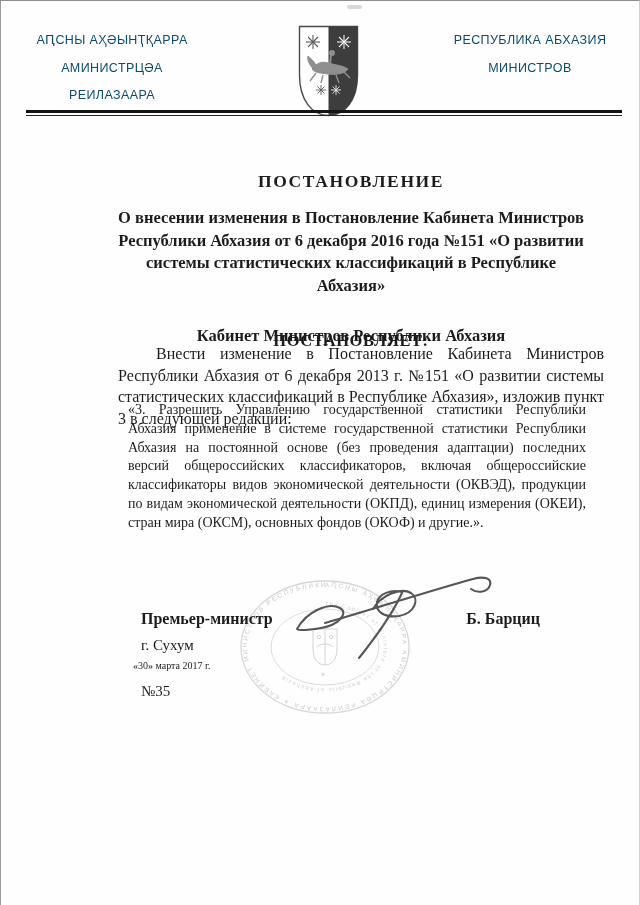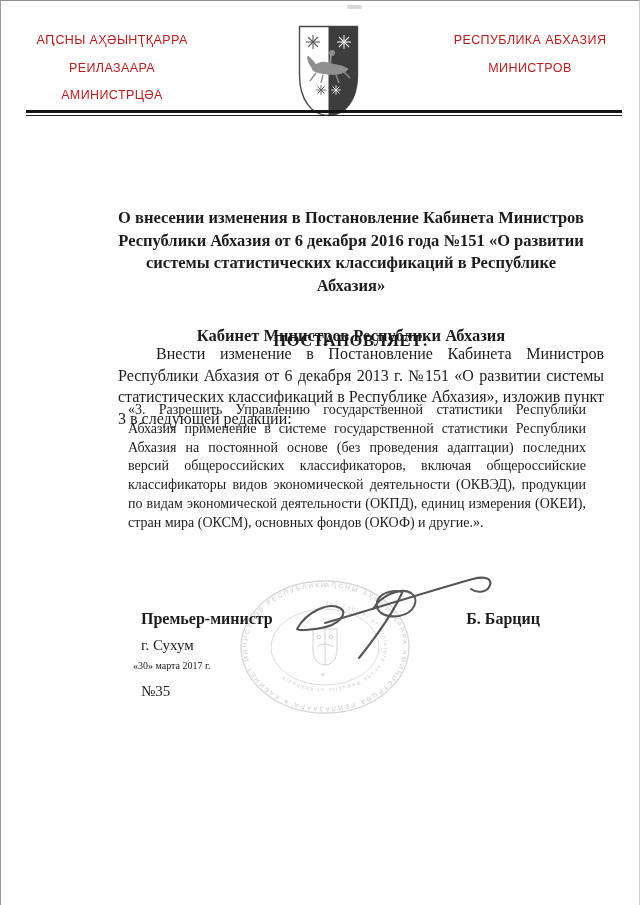--- a/index.html
+++ b/index.html
@@ -9,21 +9,21 @@
     border-top:1px solid #8d8d8d;
     border-left:1px solid #9a9a9a;
     border-right:1px solid #cfcfcf;
     font-family:"Liberation Serif","DejaVu Serif",serif;
     color:#1c1c1c;
     box-sizing:border-box;
   }
   
   .hdr-col{position:absolute;text-align:center;
     font-family:"Liberation Sans","DejaVu Sans",sans-serif;
-    font-size:12.5px;letter-spacing:.4px;color:#b91c1c;line-height:27.5px;}
+    font-size:12.5px;letter-spacing:.4px;color:#0c4a6e;line-height:27.5px;}
   .hdr-left{left:26px;top:26px;width:170px;}
   .hdr-right{left:444px;top:26px;width:170px;}
   .emblem{position:absolute;left:297px;top:24px;width:61px;height:92px;}
   .smudge{position:absolute;left:346px;top:4px;width:15px;height:4px;
     background:#b8b8b8;border-radius:2px;opacity:.55;}
   .rule{position:absolute;left:25px;top:109px;width:596px;height:2px;
     border-top:3px solid #141414;border-bottom:1px solid #232323;}
   
   .title{position:absolute;left:110px;top:170px;width:480px;text-align:center;
     font-weight:bold;font-size:17.5px;letter-spacing:1.6px;}
@@ -49,22 +49,22 @@
 </style>
 </head>
 <body>
 
 <div class="page">
 
   <div class="smudge"></div>
 
   <div class="hdr-col hdr-left">
     <div>АԤСНЫ АҲӘЫНҬҚАРРА</div>
+    <div>АМИНИСТРЦӘА</div>
     <div>РЕИЛАЗААРА</div>
-    <div>АМИНИСТРЦӘА</div>
   </div>
 
   <svg class="emblem" viewBox="0 0 61 92">
     <path d="M1.5,1.5 L59.5,1.5 L59.5,50 C59.5,75 47,90.5 30.5,90.5 C14,90.5 1.5,75 1.5,50 Z" fill="#ffffff" stroke="#4a4a4a" stroke-width="1.4"></path>
     <path d="M30.5,1.5 L59.5,1.5 L59.5,50 C59.5,75 47,90.5 30.5,90.5 Z" fill="#3d3d3d"></path>
 
     <g stroke="#5a5a5a" stroke-width="1.1">
       <line x1="15" y1="10" x2="15" y2="24"></line>
         <line x1="8" y1="17" x2="22" y2="17"></line>
       <line x1="10" y1="12" x2="20" y2="22"></line>
@@ -105,20 +105,21 @@
     </g>
   </svg>
 
   <div class="hdr-col hdr-right">
     <div>РЕСПУБЛИКА АБХАЗИЯ</div>
     <div>МИНИСТРОВ</div>
   </div>
 
   <div class="rule"></div>
 
+  <div class="title">ПОСТАНОВЛЕНИЕ</div>
   <div class="subject">О внесении изменения в Постановление Кабинета Министров Республики Абхазия от 6 декабря 2016 года №151 «О развитии системы статистических классификаций в Республике Абхазия»</div>
   <div class="issuer">Кабинет Министров Республики Абхазия</div>
   <div class="decrees">ПОСТАНОВЛЯЕТ:</div>
 
   <div class="para">Внести изменение в Постановление Кабинета Министров Республики Абхазия от 6 декабря 2013 г. №151 «О развитии системы статистических классификаций в Республике Абхазия», изложив пункт 3 в следующей редакции:</div>
   <div class="quote">«3. Разрешить Управлению государственной статистики Республики Абхазия применение в системе государственной статистики Республики Абхазия на постоянной основе (без проведения адаптации) последних версий общероссийских классификаторов, включая общероссийские классификаторы видов экономической деятельности (ОКВЭД), продукции по видам экономической деятельности (ОКПД), единиц измерения (ОКЕИ), стран мира (ОКСМ), основных фондов (ОКОФ) и другие.».</div>
 
   <svg class="stamp" viewBox="0 0 176 140">
     <defs>
       <path id="ringOuter" d="M88 10 A 78 60 0 1 1 87.98 10"></path>

